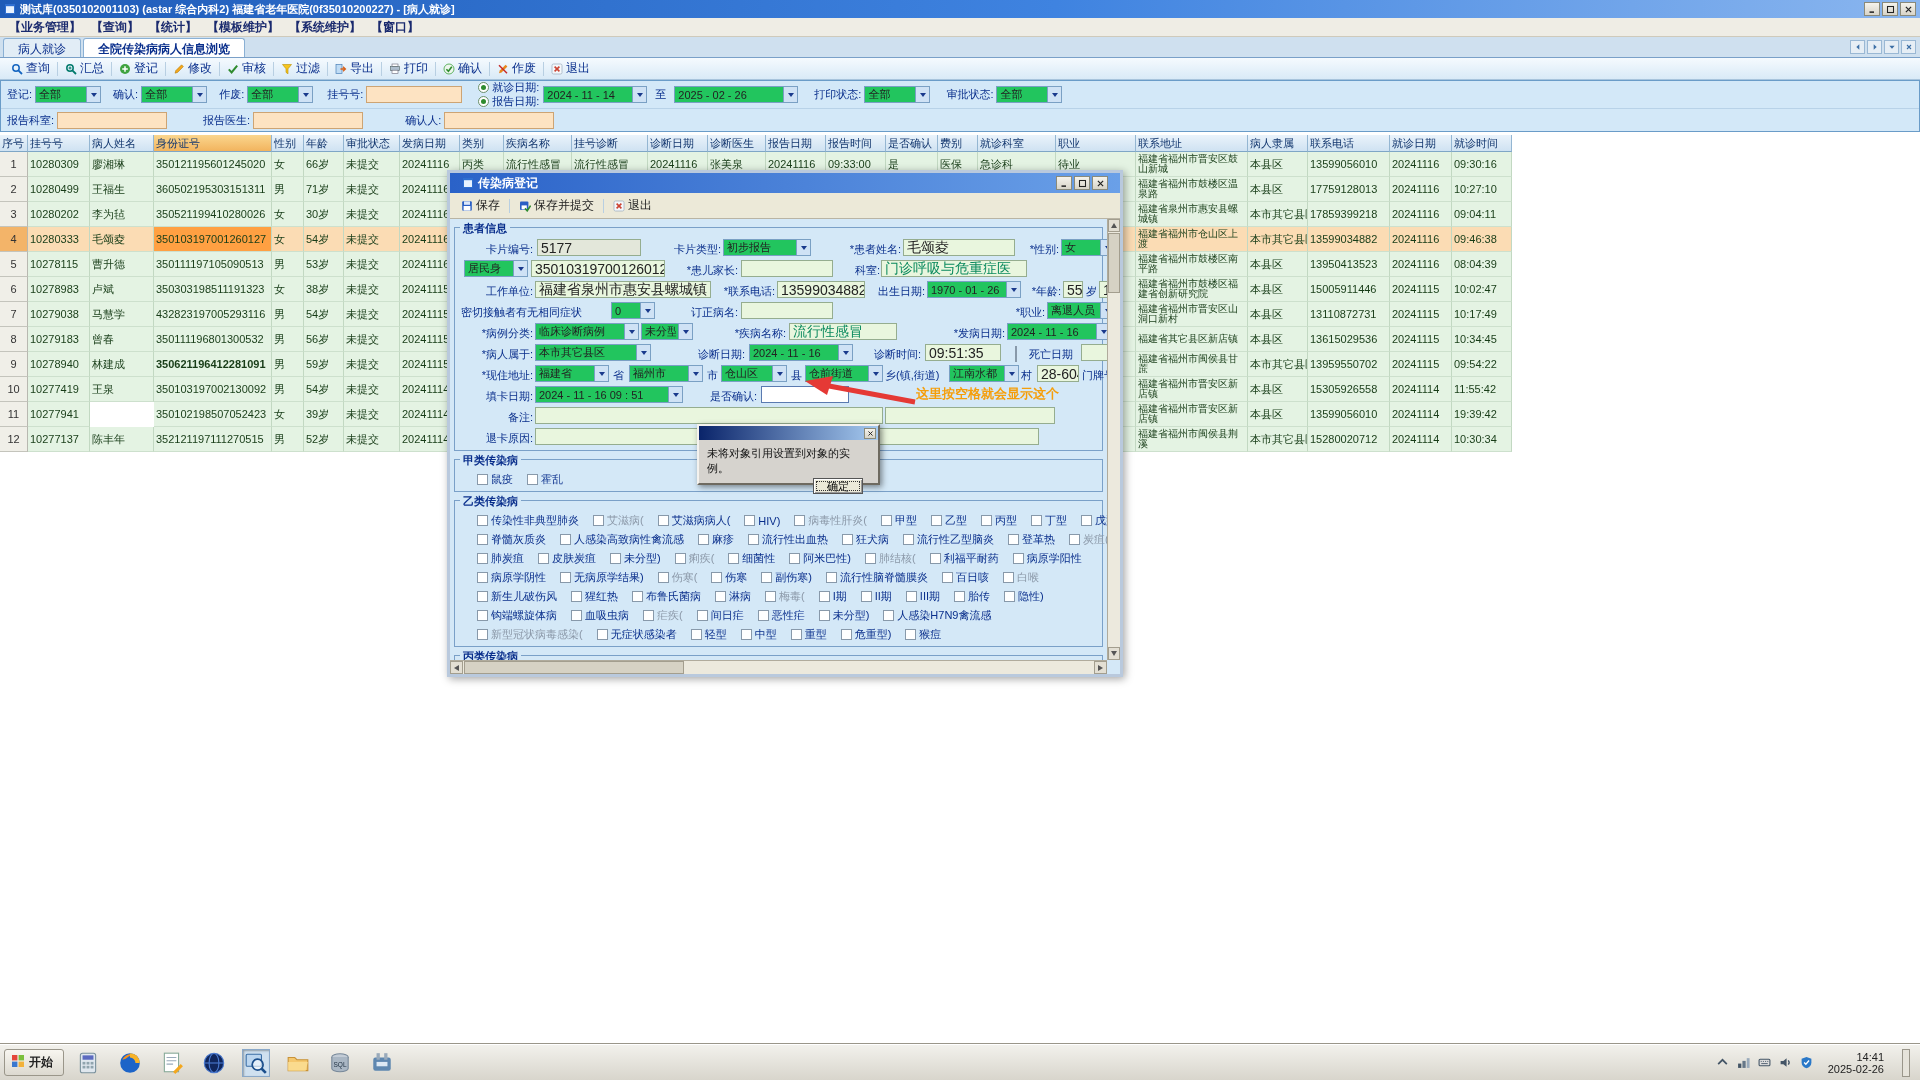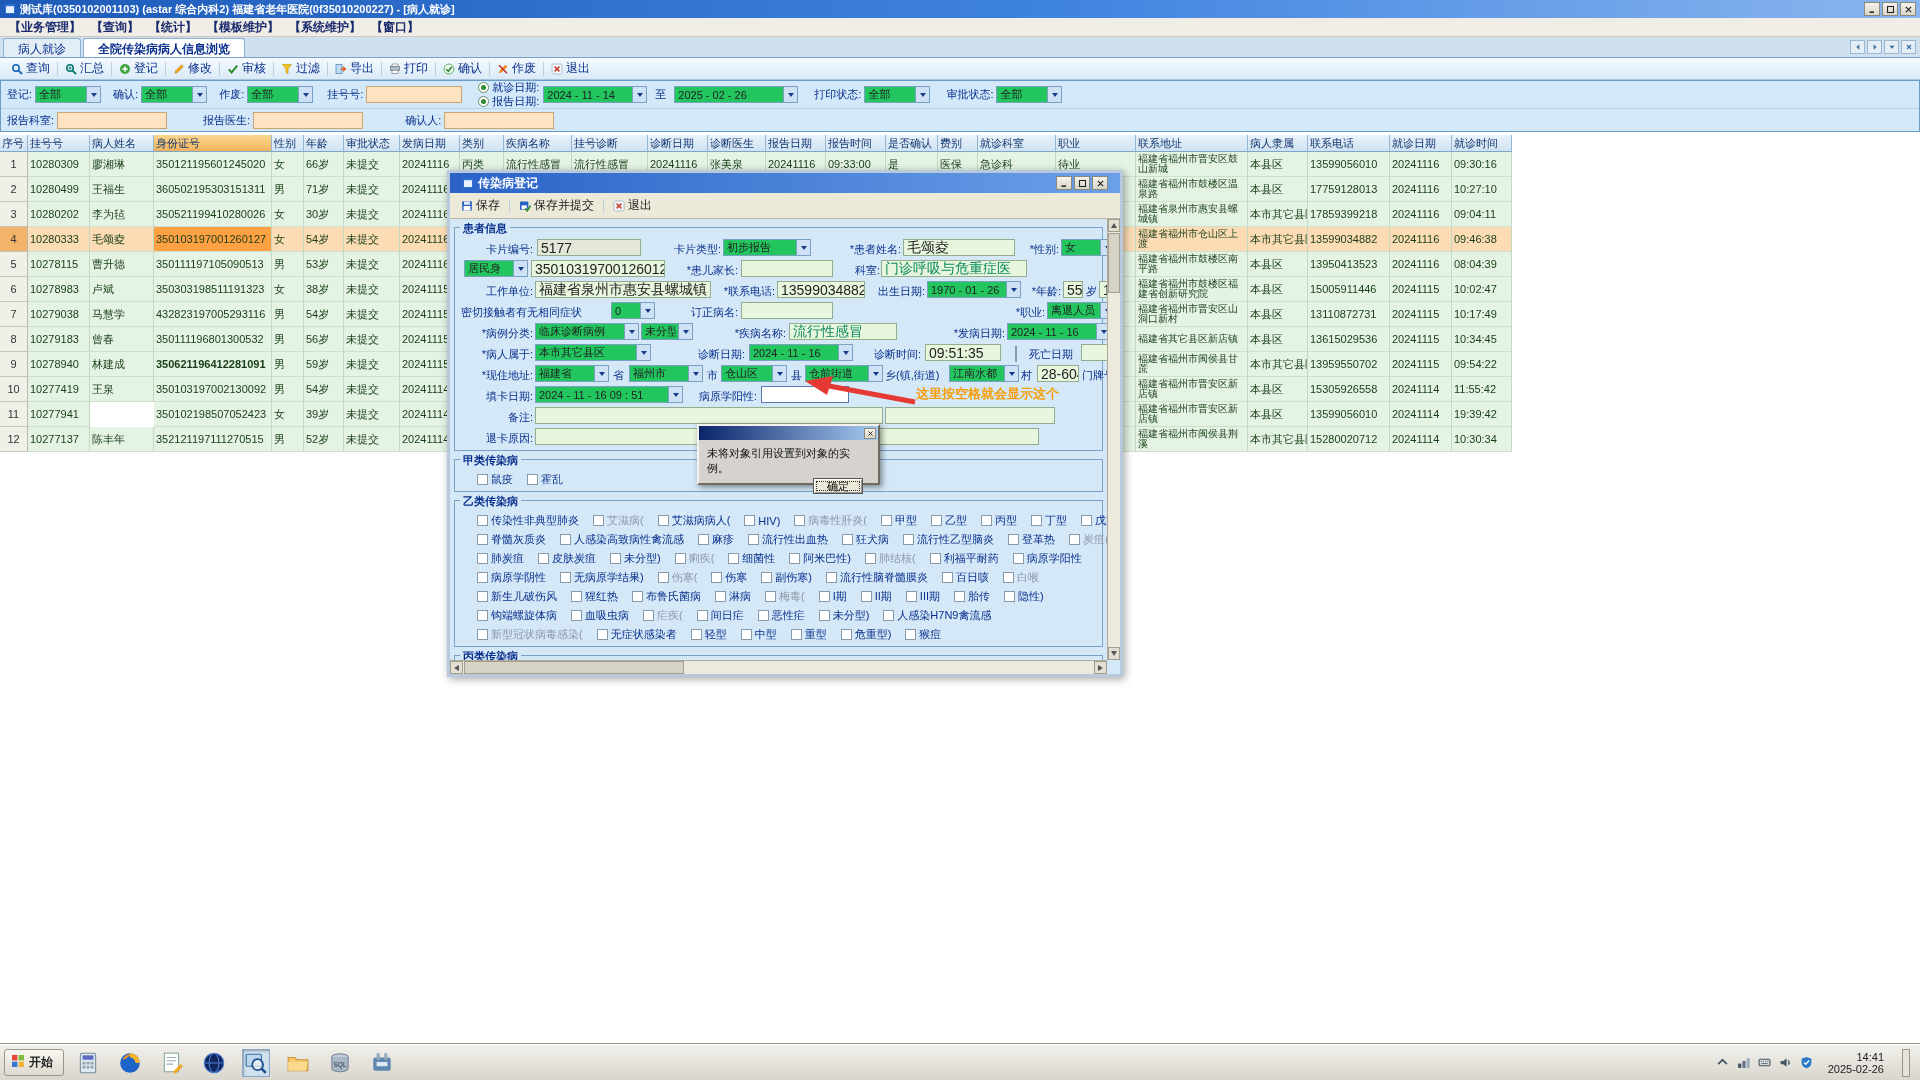--- a/index.html
+++ b/index.html
@@ -919,21 +919,21 @@
           <span class="ipt" style="left:578px;width:42px">28-604</span>
           <span class="lbl" style="left:623px;width:34px;text-align:left">门牌号</span>
         </div>
 
         <div class="fr">
           <span class="lbl" style="left:2px;width:72px">填卡日期:</span>
           <span class="combo" style="left:76px;width:148px">
               <span class="cval">2024 - 11 - 16    09 : 51</span>
               <span class="arr"></span>
             </span>
-          <span class="lbl" style="left:240px;width:58px">病原学阳性:</span>
+          <span class="lbl" style="left:240px;width:58px">是否确认:</span>
           <span class="ipt white" style="left:302px;width:88px"></span>
         </div>
 
         <div class="fr">
           <span class="lbl" style="left:2px;width:72px">备注:</span>
           <span class="ipt" style="left:76px;width:348px"></span>
           <span class="ipt" style="left:426px;width:170px"></span>
         </div>
 
         <div class="fr">

